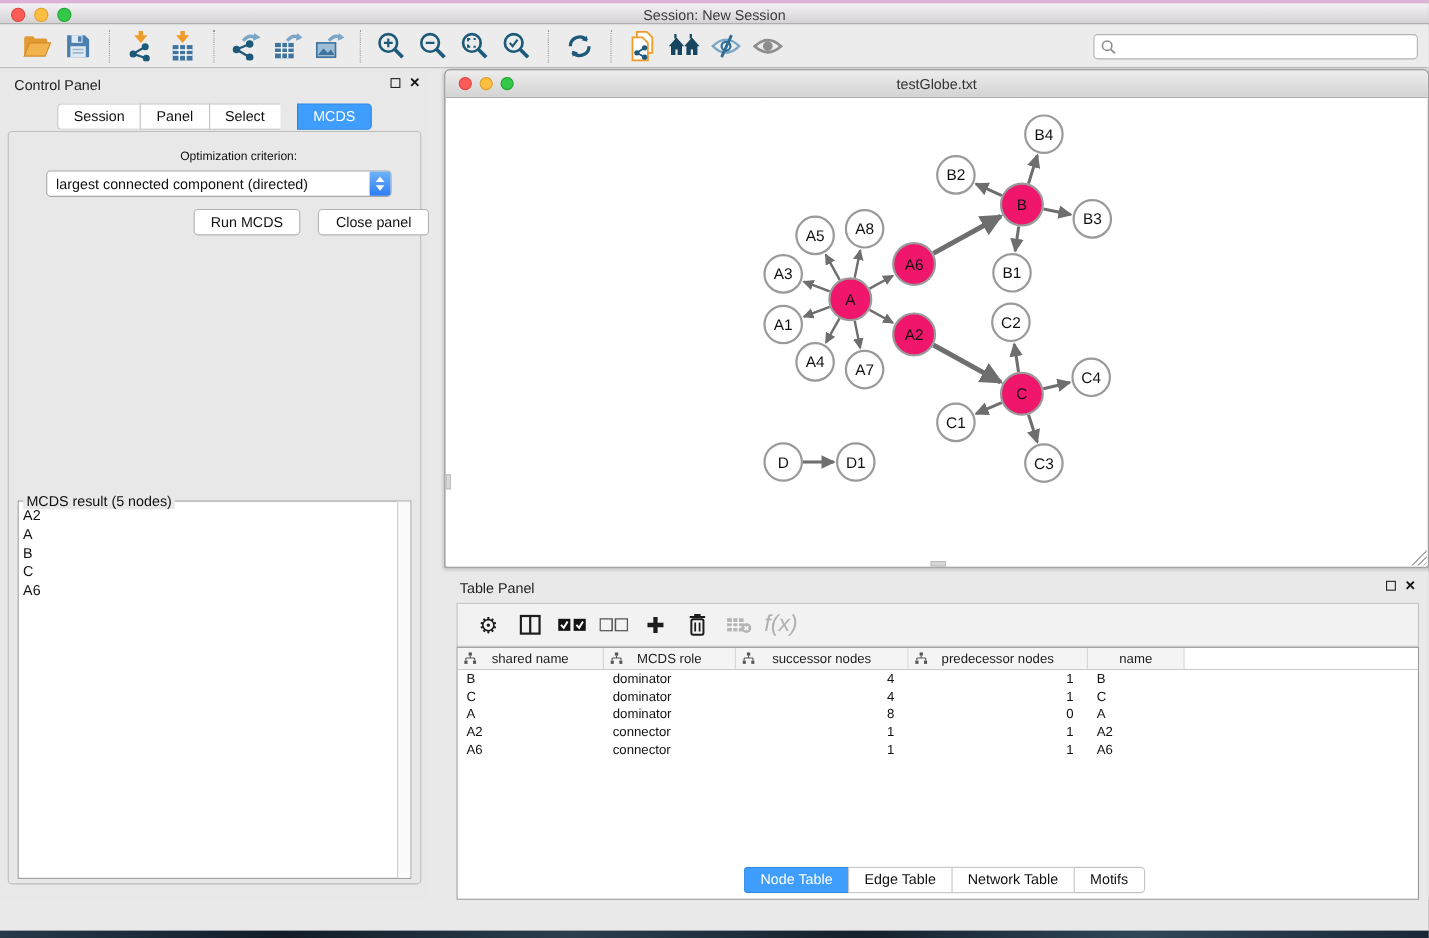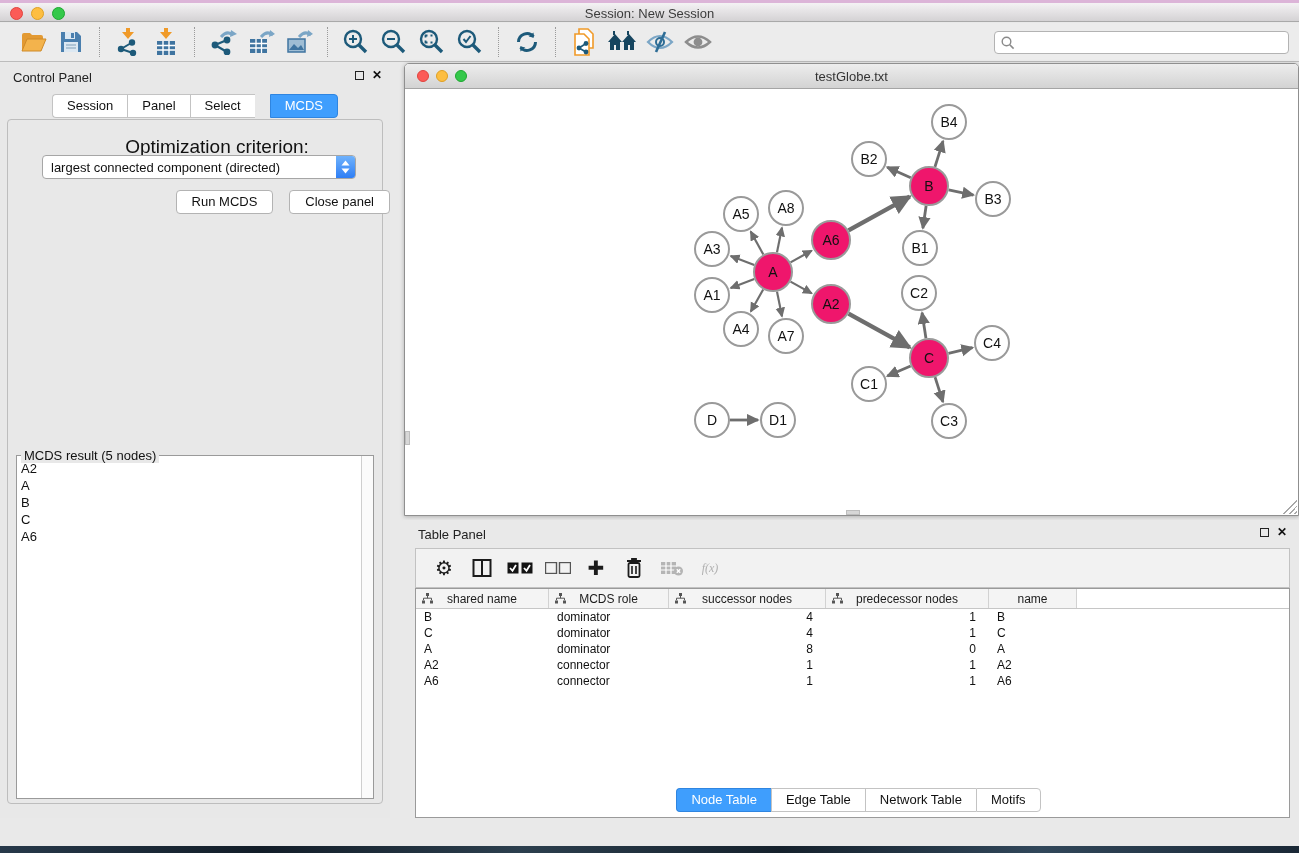--- a/index.html
+++ b/index.html
@@ -54,21 +54,21 @@
     font-size:13px; color:#111; background:#fff; border:1px solid #c3c3c3;
     border-right:none; padding:3px 14px 4px 14px; cursor:default;
   }
   .seg-tab:first-child { border-radius:4px 0 0 4px; }
   .seg-tab:last-child { border-radius:0 4px 4px 0; border-right:1px solid #c3c3c3; }
   .seg-tab.active { background:#3f9efd; border-color:#2f85e0; color:#fff;margin-left:15px; }
   .cp-box {
     position:absolute; left:7px; right:7px; top:56px; bottom:14px;
     border:1px solid #bdbdbd; border-radius:4px; background:#e8e8e8;
   }
-  .opt-label { position:absolute; left:0; right:0; top:73px; text-align:center; font-size:19px; color:#111;padding-left:44px; }
+  .opt-label { position:absolute; left:0; right:0; top:73px; text-align:center; font-size:11px; color:#111;padding-left:44px; }
   .dropdown {
     position:absolute; left:42px; top:92px; width:314px; height:24px;
     background:#fff; border:1px solid #a6a6a6; border-radius:4px;
     display:flex; align-items:center;
   }
   .dropdown .dd-value { flex:1; font-size:13px; color:#111; padding-left:8px; white-space:nowrap; overflow:hidden; }
   .dd-stepper {
     width:19px; height:22px; border-radius:0 3px 3px 0;
     background:linear-gradient(#6fb2fc,#2e7ef5);
     display:flex; flex-direction:column; align-items:center; justify-content:center; gap:2px;
@@ -114,21 +114,21 @@
   }
   
   .table-panel { position:absolute; left:403px; top:520px; width:896px; height:298px; background:#e9e9e9; }
   .tp-toolbar {
     position:absolute; left:12px; right:9px; top:28px; height:40px;
     border:1px solid #c2c2c2; background:#f2f2f2;
     display:flex; align-items:center; padding-left:10px; gap:2px;
   }
   .tp-btn { width:36px; height:34px; display:flex; align-items:center; justify-content:center; }
   .tp-btn.text-icon { font-size:20px; color:#1c1c1c; }
-  .fx-label { font-family:Liberation Serif, serif; font-style:italic; font-size:12px; color:#b0b0b0; }
+  .fx-label { font-family:Liberation Sans, sans-serif; font-style:italic; font-size:21px; color:#b0b0b0; }
   .data-table {
     position:absolute; left:12px; right:9px; top:68px; height:230px;
     background:#fff; border:1px solid #9a9a9a; overflow:hidden;
   }
   .thead { display:flex; height:20px; border-bottom:1px solid #c6c6c6; }
   .th {
     position:relative; background:#f4f4f4; border-right:1px solid #d2d2d2;
     display:flex; align-items:center; justify-content:center;
     font-size:12px; color:#1c1c1c;
   }

